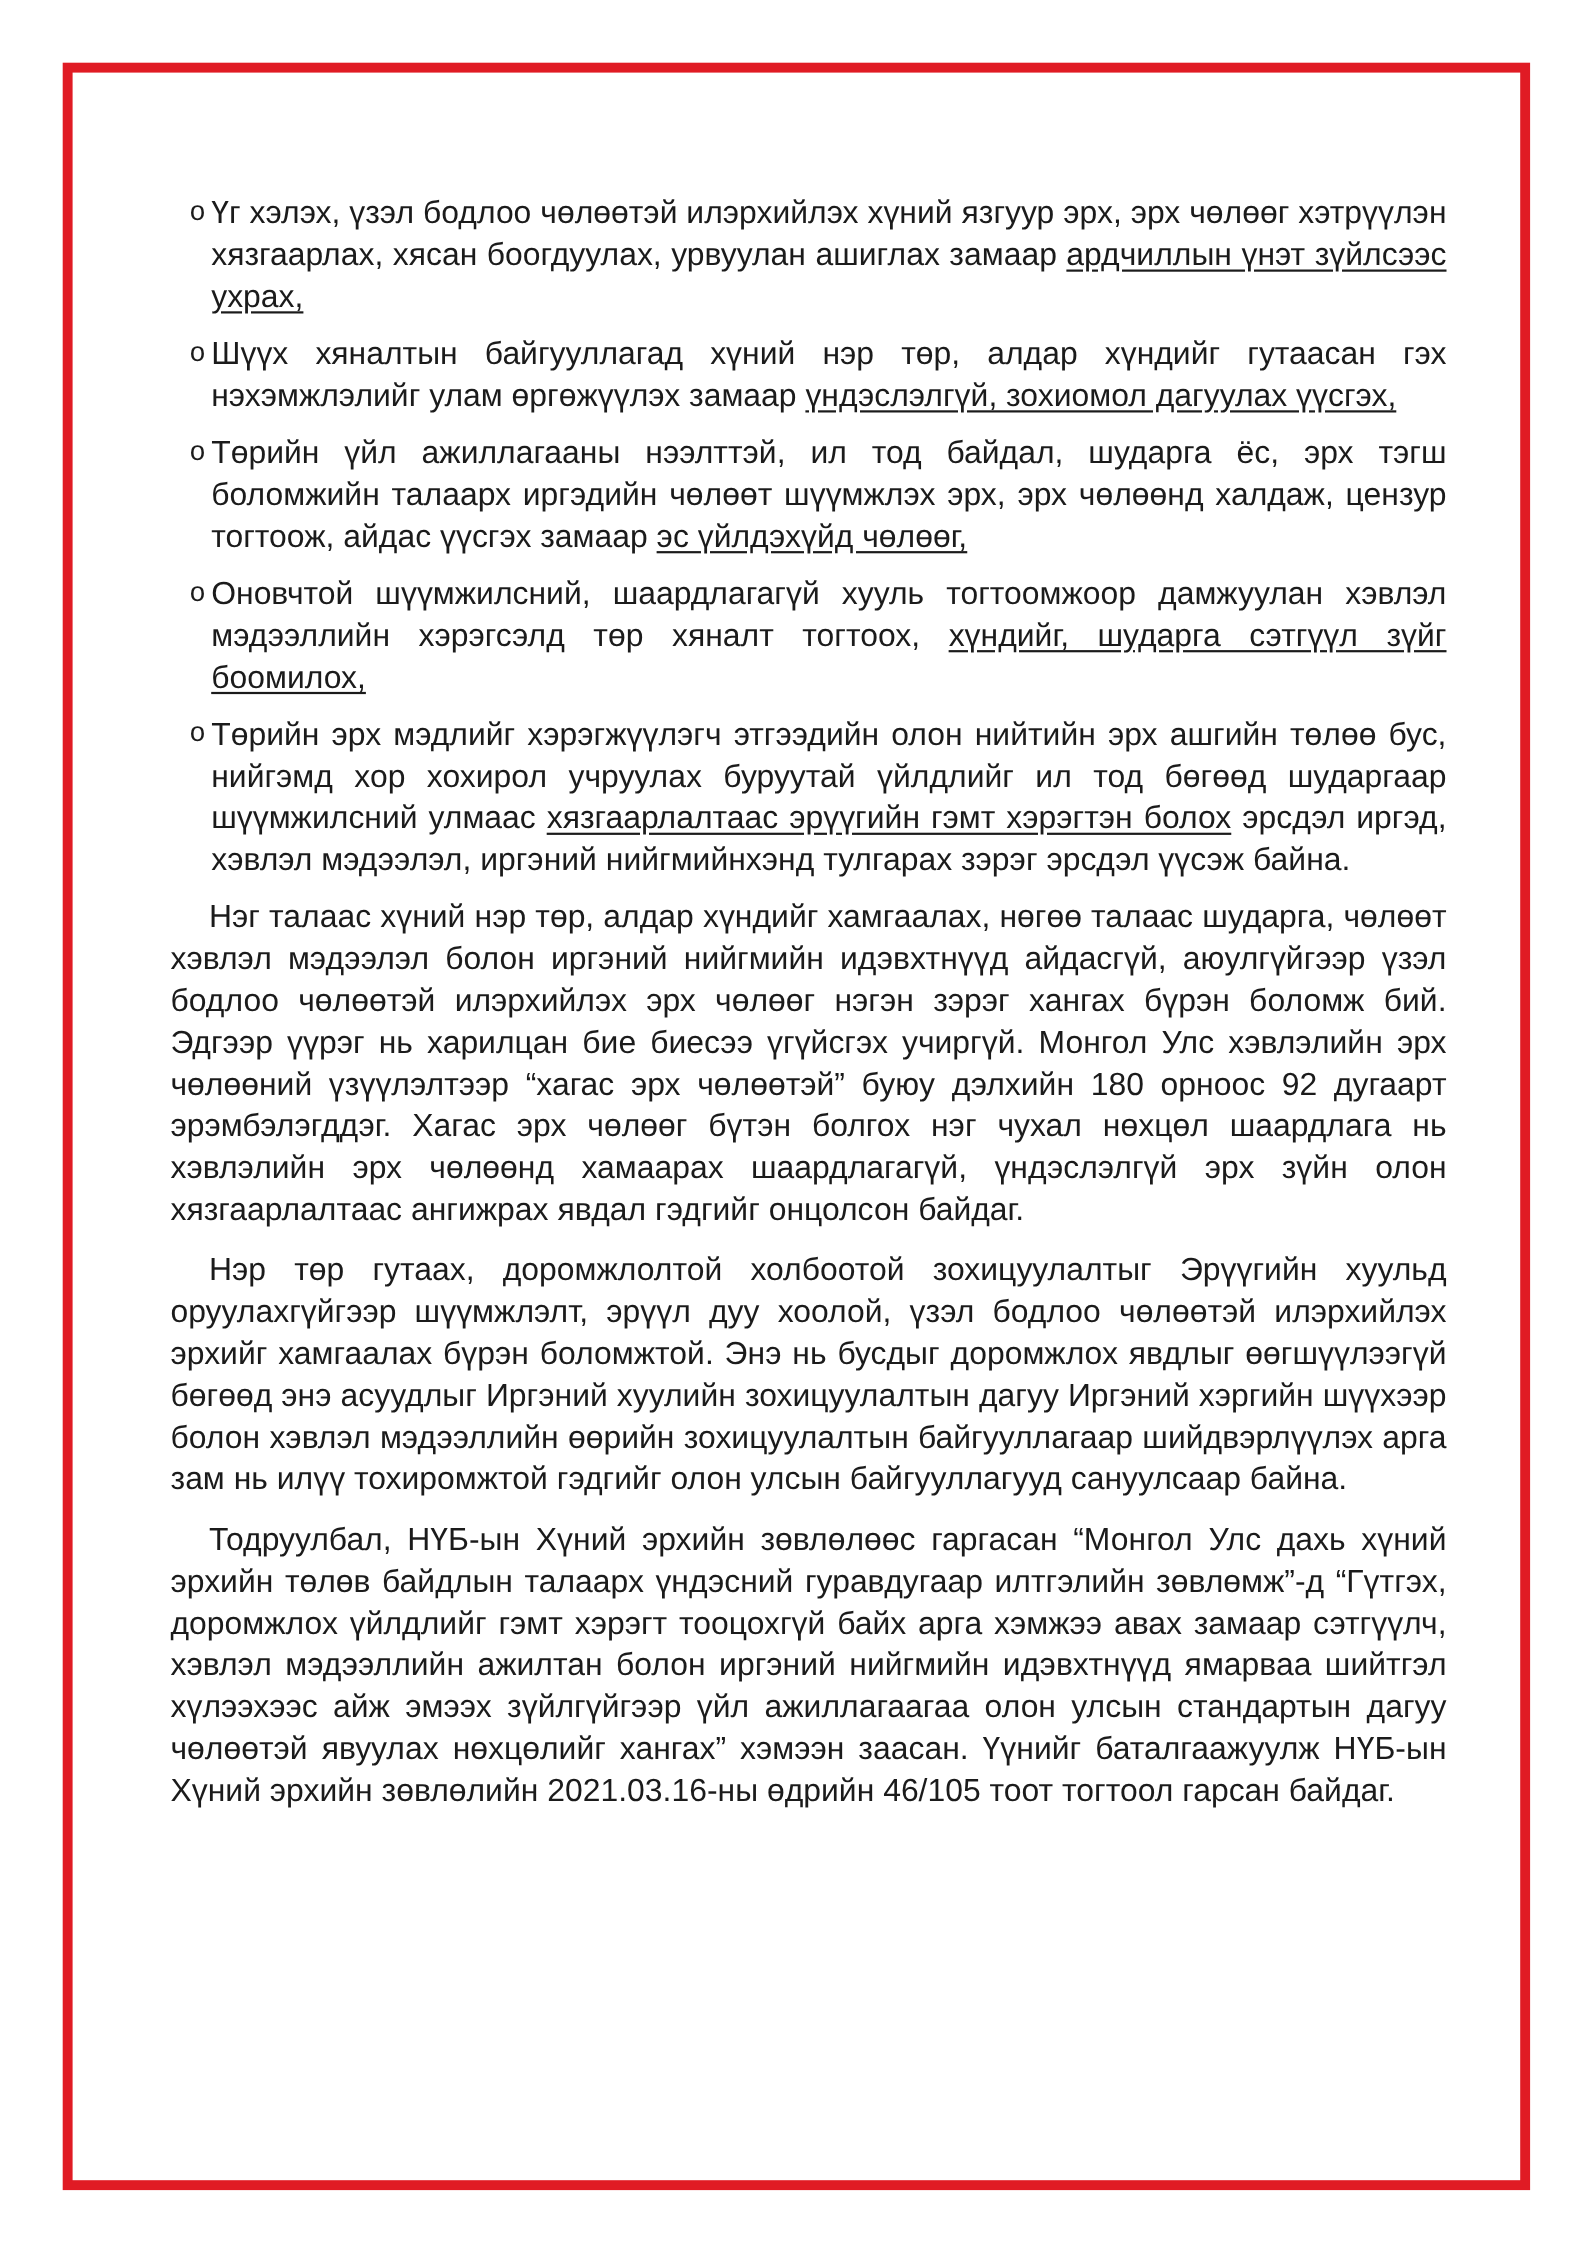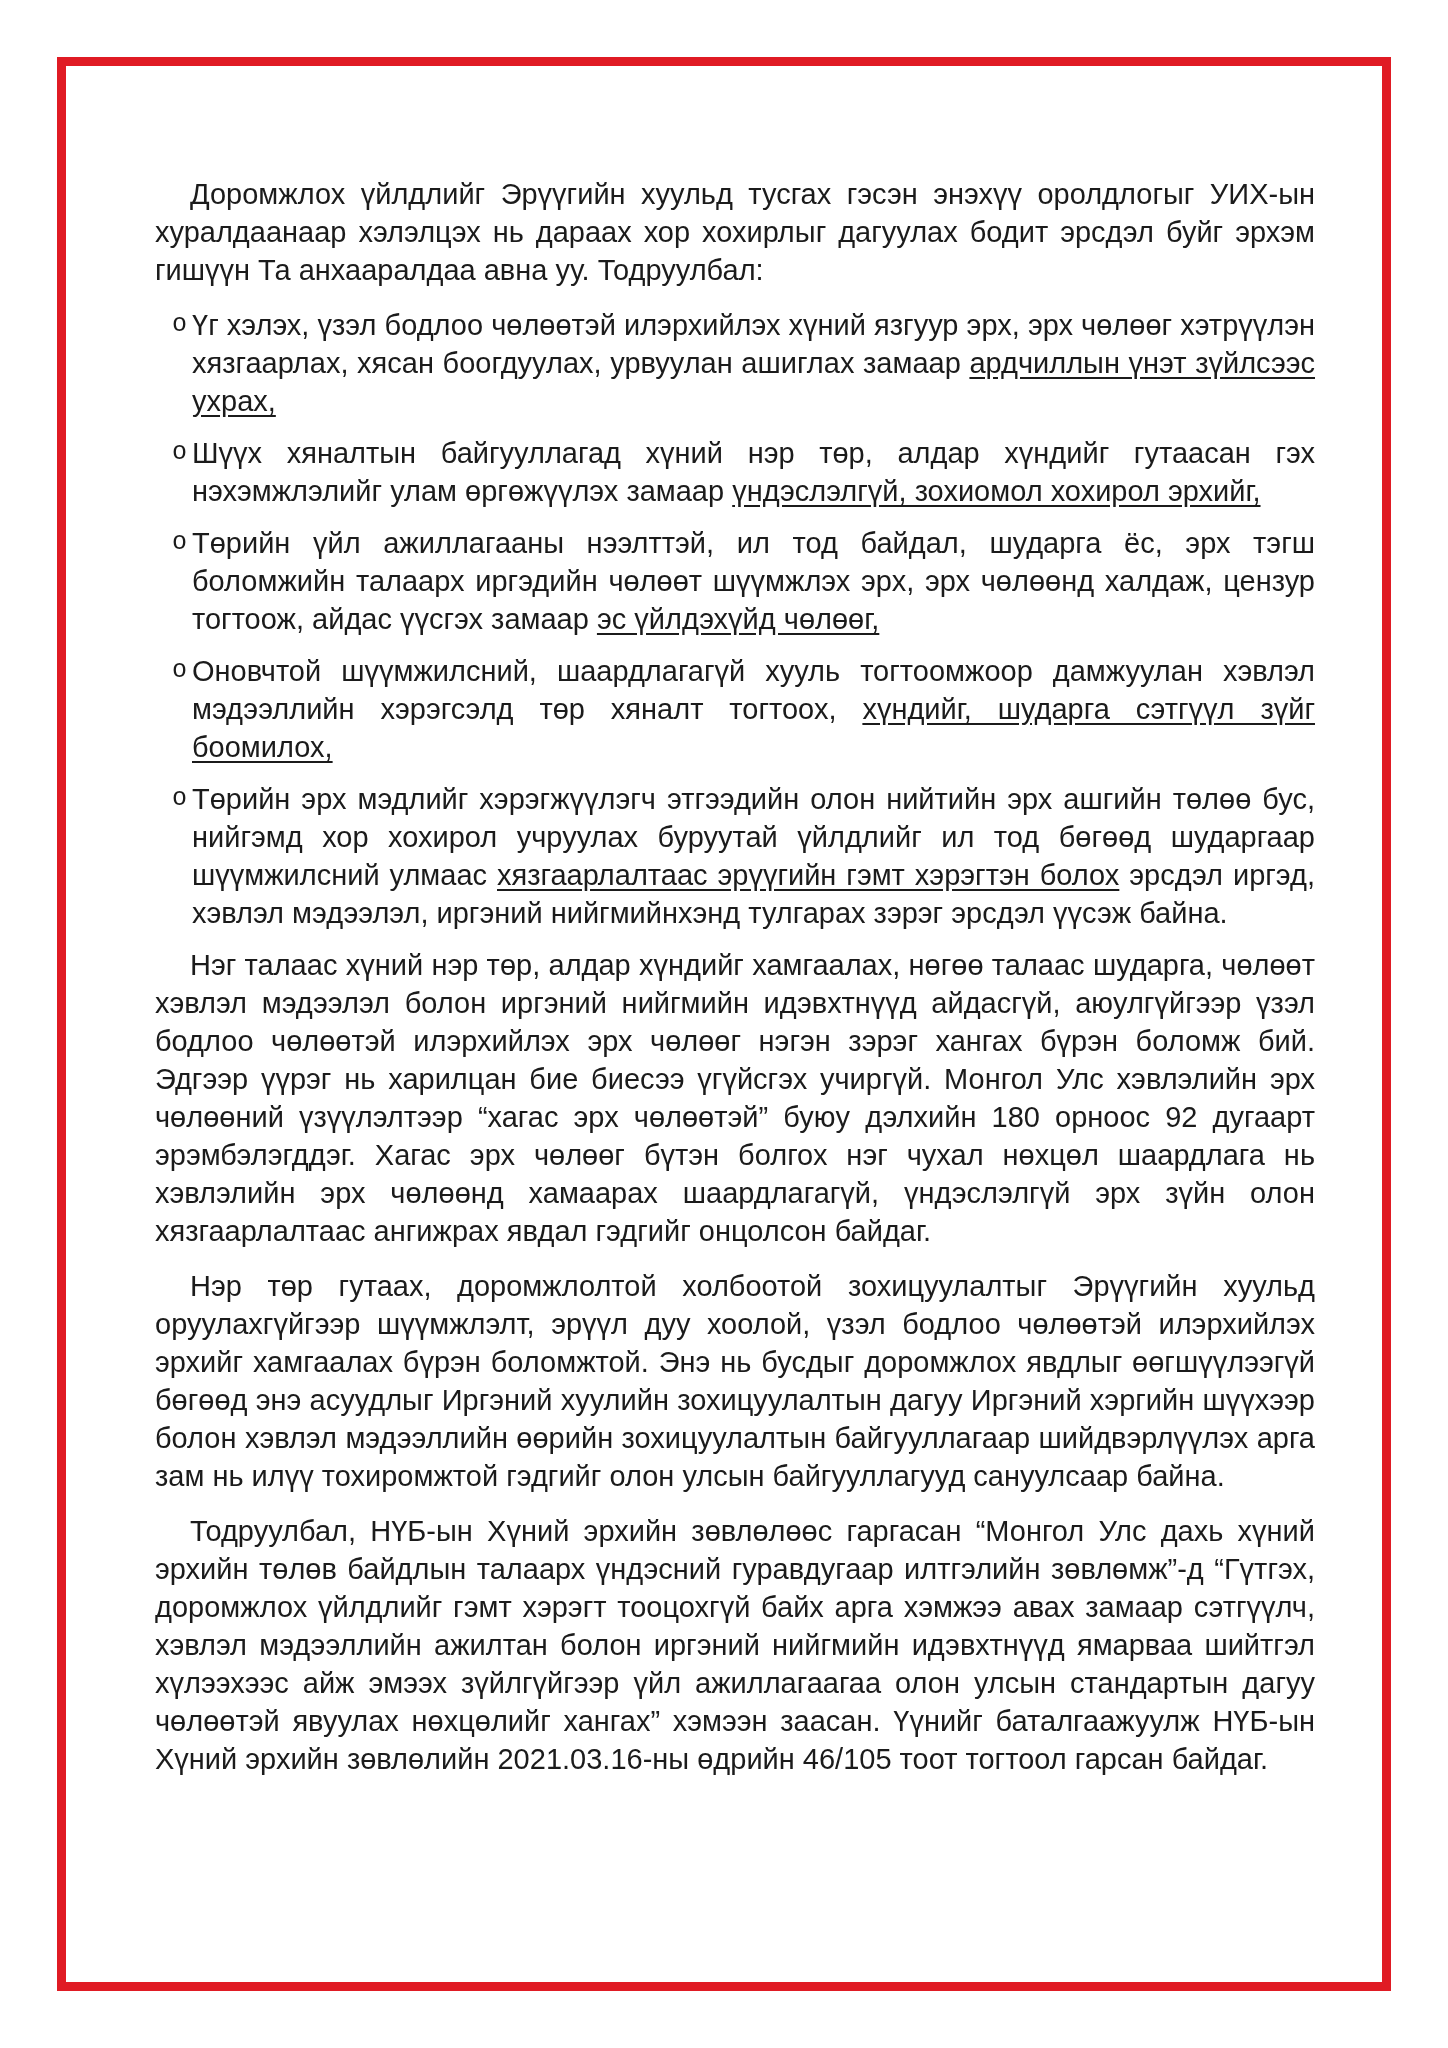--- a/index.html
+++ b/index.html
@@ -62,32 +62,31 @@
     text-underline-offset: 4px;
   }
 </style>
 </head>
 <body>
 
 <div class="page-frame"></div>
 
 <div class="content">
 
-  <p class="para">Доромжлох үйлдлийг Эрүүгийн хуульд тусгах гэсэн энэхүү оролдлогыг УИХ-ын хуралдаанаар хэлэлцэх нь дараах хор хохирлыг дагуулах бодит эрсдэл буйг эрхэм гишүүн Та анхааралдаа авна уу. Тодруулбал:</p>
 
   <div class="bullet-list">
 
     <div class="bullet">
       <span class="marker">o</span>
       <p class="btxt"><span>Үг хэлэх,  үзэл бодлоо чөлөөтэй илэрхийлэх хүний язгуур эрх, эрх чөлөөг хэтрүүлэн хязгаарлах, хясан боогдуулах, урвуулан ашиглах замаар </span><span class="u">ардчиллын үнэт зүйлсээс ухрах,</span><span></span></p>
     </div>
 
     <div class="bullet">
       <span class="marker">o</span>
-      <p class="btxt"><span>Шүүх хяналтын байгууллагад хүний нэр төр, алдар хүндийг гутаасан гэх нэхэмжлэлийг улам өргөжүүлэх замаар </span><span class="u">үндэслэлгүй, зохиомол хохирол эрхийг,</span><span></span></p>
+      <p class="btxt"><span>Шүүх хяналтын байгууллагад хүний нэр төр, алдар хүндийг гутаасан гэх нэхэмжлэлийг улам өргөжүүлэх замаар </span><span class="u">үндэслэлгүй, зохиомол дагуулах үүсгэх,</span><span></span></p>
     </div>
 
     <div class="bullet">
       <span class="marker">o</span>
       <p class="btxt"><span>Төрийн үйл ажиллагааны нээлттэй, ил тод байдал, шударга ёс, эрх тэгш боломжийн талаарх иргэдийн чөлөөт шүүмжлэх эрх, эрх чөлөөнд халдаж, цензур тогтоож, айдас үүсгэх замаар </span><span class="u">эс үйлдэхүйд чөлөөг,</span><span></span></p>
     </div>
 
     <div class="bullet">
       <span class="marker">o</span>
       <p class="btxt"><span>Оновчтой шүүмжилсний, шаардлагагүй хууль тогтоомжоор дамжуулан хэвлэл мэдээллийн хэрэгсэлд төр хяналт тогтоох, </span><span class="u">хүндийг, шударга сэтгүүл зүйг боомилох,</span><span></span></p>

